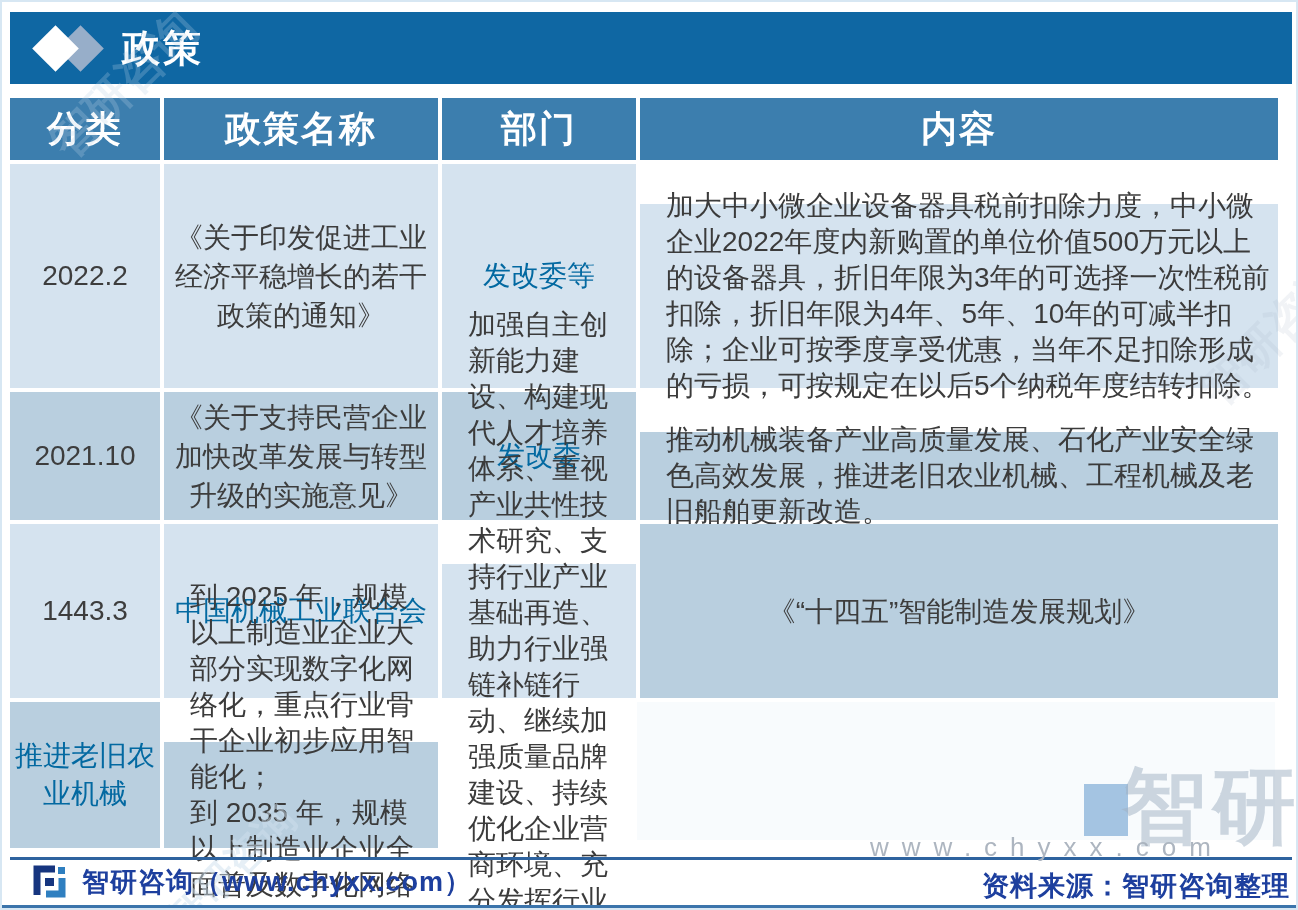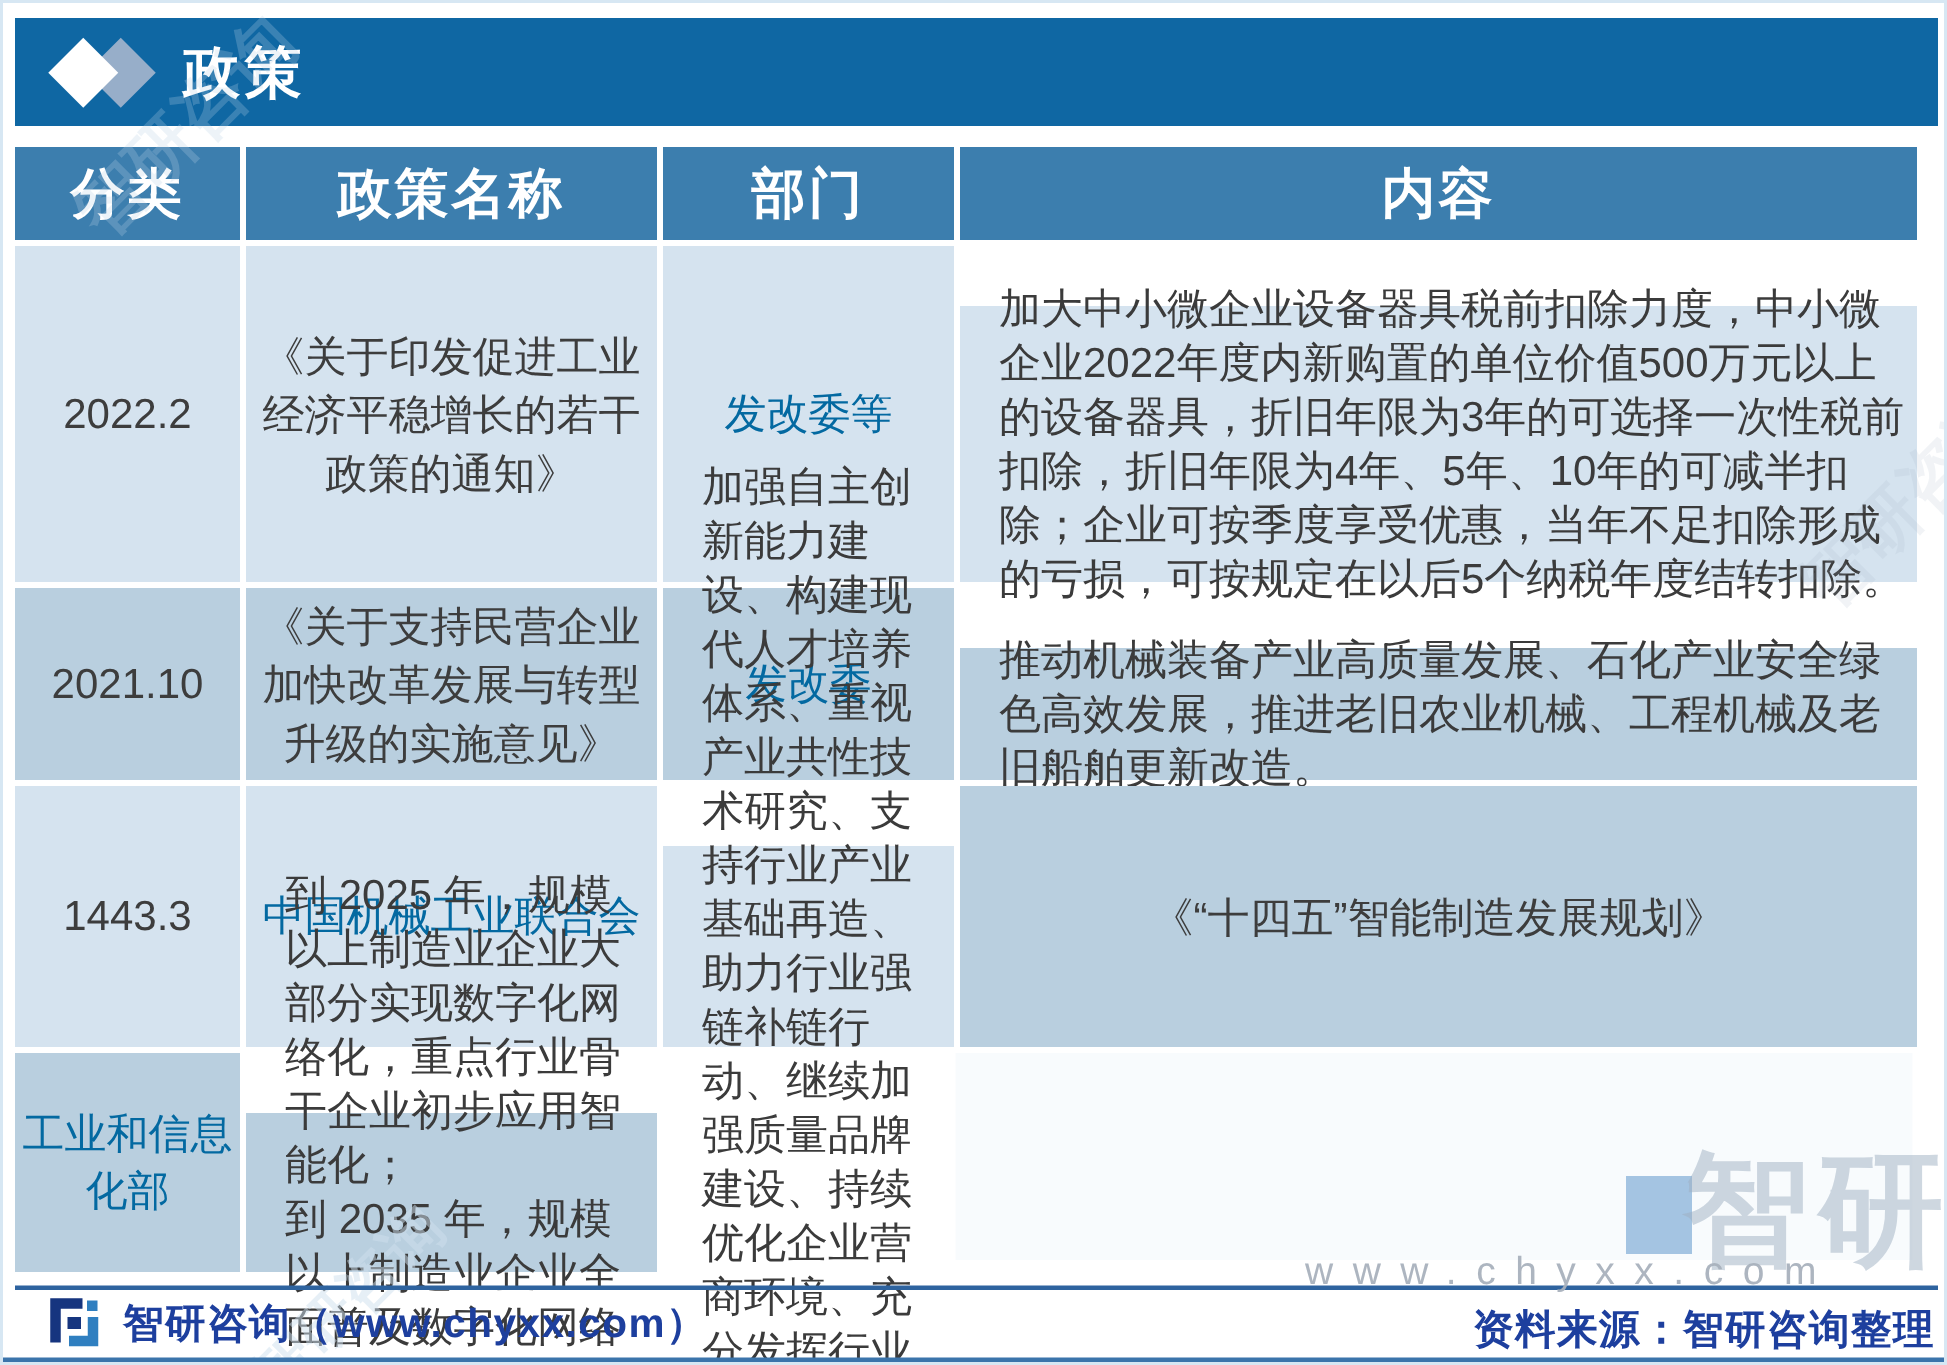--- a/index.html
+++ b/index.html
@@ -111,21 +111,21 @@
     <div class="cell row-dark cell-date">2021.10</div>
     <div class="cell row-dark cell-name">《关于支持民营企业加快改革发展与转型升级的实施意见》</div>
     <div class="cell row-dark cell-dept">发改委</div>
     <div class="cell row-dark cell-content">推动机械装备产业高质量发展、石化产业安全绿色高效发展，推进老旧农业机械、工程机械及老旧船舶更新改造。</div>
 
     <div class="cell row-light cell-date">1443.3</div>
     <div class="cell row-light cell-dept">中国机械工业联合会</div>
     <div class="cell row-light cell-content">加强自主创新能力建设、构建现代人才培养体系、重视产业共性技术研究、支持行业产业基础再造、助力行业强链补链行动、继续加强质量品牌建设、持续优化企业营商环境、充分发挥行业组织作用。</div>
 
     <div class="cell row-dark cell-name">《“十四五”智能制造发展规划》</div>
-    <div class="cell row-dark cell-dept">工业和信息化部</div>
+    <div class="cell row-dark cell-dept">推进老旧农业机械</div>
     <div class="cell row-dark cell-content">到 2025 年，规模以上制造业企业大部分实现数字化网络化，重点行业骨干企业初步应用智能化；
 到 2035 年，规模以上制造业企业全面普及数字化网络化，重点行业骨干企业基本实现智能化。</div>
   </div>
 
   <div class="wm wm-ghost-left">智研咨询</div>
   <div class="wm wm-ghost-right">智研咨询</div>
   <div class="wm wm-row-overlay"></div>
   <div class="wm wm-square"></div>
   <div class="wm wm-brand-big">智研咨询</div>
   <div class="wm wm-ghost-bottom">智研咨询</div>

